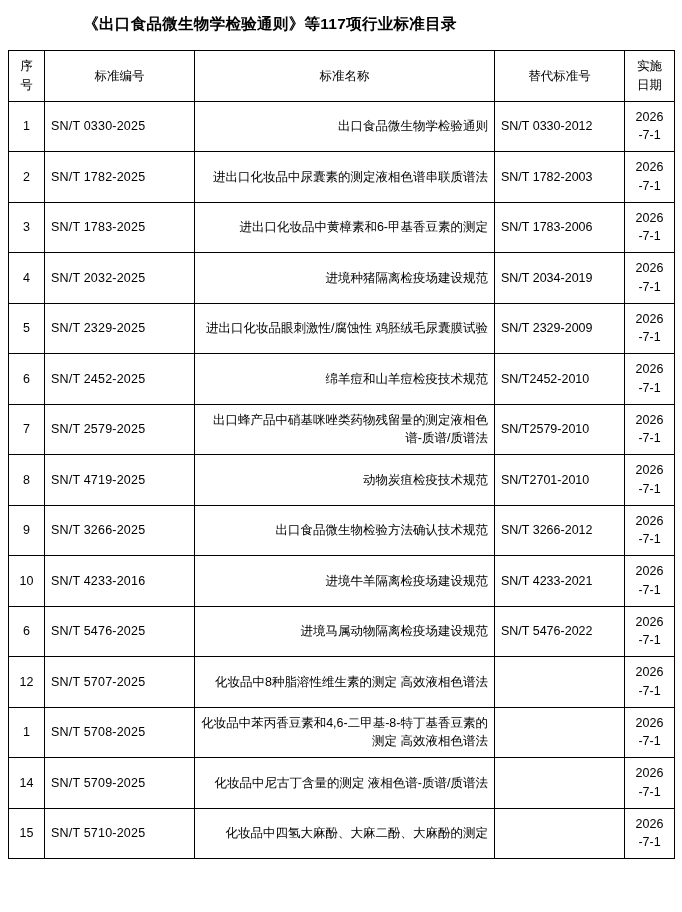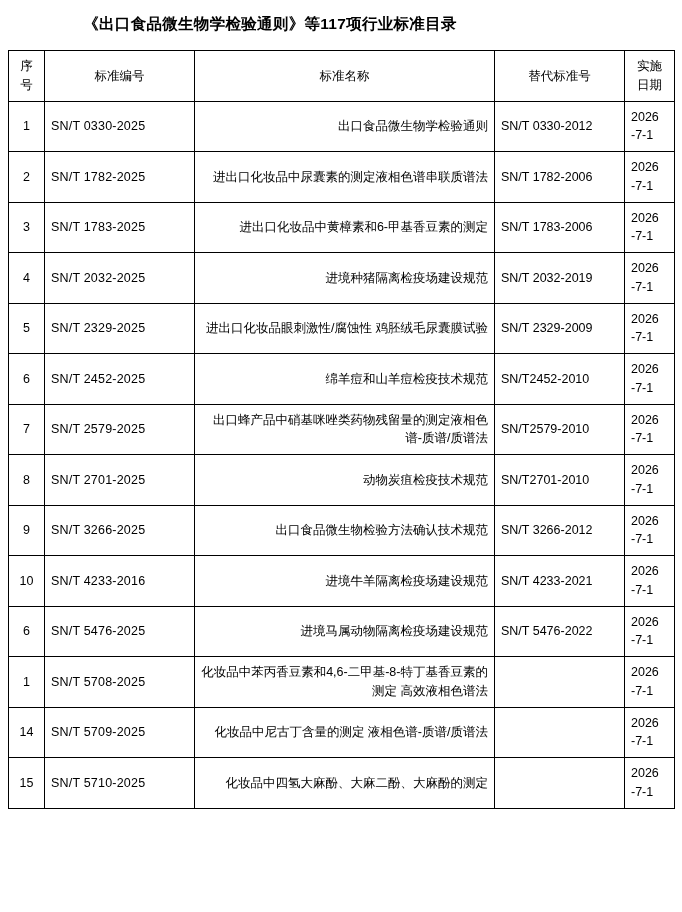--- a/index.html
+++ b/index.html
@@ -68,21 +68,21 @@
     padding-left: 8px;
     padding-right: 6px;
   }
   td.repl {
     text-align: left;
     padding-left: 6px;
     padding-right: 4px;
     word-break: break-all;
   }
   td.date {
-    text-align: left;
+    text-align: center;
     font-size: 12px;
     line-height: 1.45;
     padding: 6px 2px;
   }
   .date-line { display: block; }
 </style>
 </head>
 <body>
 
 <div class="page">
@@ -114,41 +114,41 @@
           <td class="repl">SN/T 0330-2012</td>
           <td class="date">
             <span class="date-line">2026</span>
             <span class="date-line">-7-1</span>
           </td>
         </tr>
         <tr>
           <td class="seq">2</td>
           <td class="code">SN/T 1782-2025</td>
           <td class="name">进出口化妆品中尿囊素的测定液相色谱串联质谱法</td>
-          <td class="repl">SN/T 1782-2006</td>
+          <td class="repl">SN/T 1782-2003</td>
           <td class="date">
             <span class="date-line">2026</span>
             <span class="date-line">-7-1</span>
           </td>
         </tr>
         <tr>
           <td class="seq">3</td>
           <td class="code">SN/T 1783-2025</td>
           <td class="name">进出口化妆品中黄樟素和6-甲基香豆素的测定</td>
           <td class="repl">SN/T 1783-2006</td>
           <td class="date">
             <span class="date-line">2026</span>
             <span class="date-line">-7-1</span>
           </td>
         </tr>
         <tr>
           <td class="seq">4</td>
           <td class="code">SN/T 2032-2025</td>
           <td class="name">进境种猪隔离检疫场建设规范</td>
-          <td class="repl">SN/T 2032-2019</td>
+          <td class="repl">SN/T 2034-2019</td>
           <td class="date">
             <span class="date-line">2026</span>
             <span class="date-line">-7-1</span>
           </td>
         </tr>
         <tr>
           <td class="seq">5</td>
           <td class="code">SN/T 2329-2025</td>
           <td class="name">进出口化妆品眼刺激性/腐蚀性 鸡胚绒毛尿囊膜试验</td>
           <td class="repl">SN/T 2329-2009</td>
@@ -172,21 +172,21 @@
           <td class="code">SN/T 2579-2025</td>
           <td class="name">出口蜂产品中硝基咪唑类药物残留量的测定液相色谱-质谱/质谱法</td>
           <td class="repl">SN/T2579-2010</td>
           <td class="date">
             <span class="date-line">2026</span>
             <span class="date-line">-7-1</span>
           </td>
         </tr>
         <tr>
           <td class="seq">8</td>
-          <td class="code">SN/T 2701-2025</td>
+          <td class="code">SN/T 4719-2025</td>
           <td class="name">动物炭疽检疫技术规范</td>
           <td class="repl">SN/T2701-2010</td>
           <td class="date">
             <span class="date-line">2026</span>
             <span class="date-line">-7-1</span>
           </td>
         </tr>
         <tr>
           <td class="seq">9</td>
           <td class="code">SN/T 3266-2025</td>
@@ -211,20 +211,30 @@
           <td class="seq">6</td>
           <td class="code">SN/T 5476-2025</td>
           <td class="name">进境马属动物隔离检疫场建设规范</td>
           <td class="repl">SN/T 5476-2022</td>
           <td class="date">
             <span class="date-line">2026</span>
             <span class="date-line">-7-1</span>
           </td>
         </tr>
         <tr>
+          <td class="seq">12</td>
+          <td class="code">SN/T 5707-2025</td>
+          <td class="name">化妆品中8种脂溶性维生素的测定  高效液相色谱法</td>
+          <td class="repl"></td>
+          <td class="date">
+            <span class="date-line">2026</span>
+            <span class="date-line">-7-1</span>
+          </td>
+        </tr>
+        <tr>
           <td class="seq">1</td>
           <td class="code">SN/T 5708-2025</td>
           <td class="name">化妆品中苯丙香豆素和4,6-二甲基-8-特丁基香豆素的测定 高效液相色谱法</td>
           <td class="repl"></td>
           <td class="date">
             <span class="date-line">2026</span>
             <span class="date-line">-7-1</span>
           </td>
         </tr>
         <tr>

